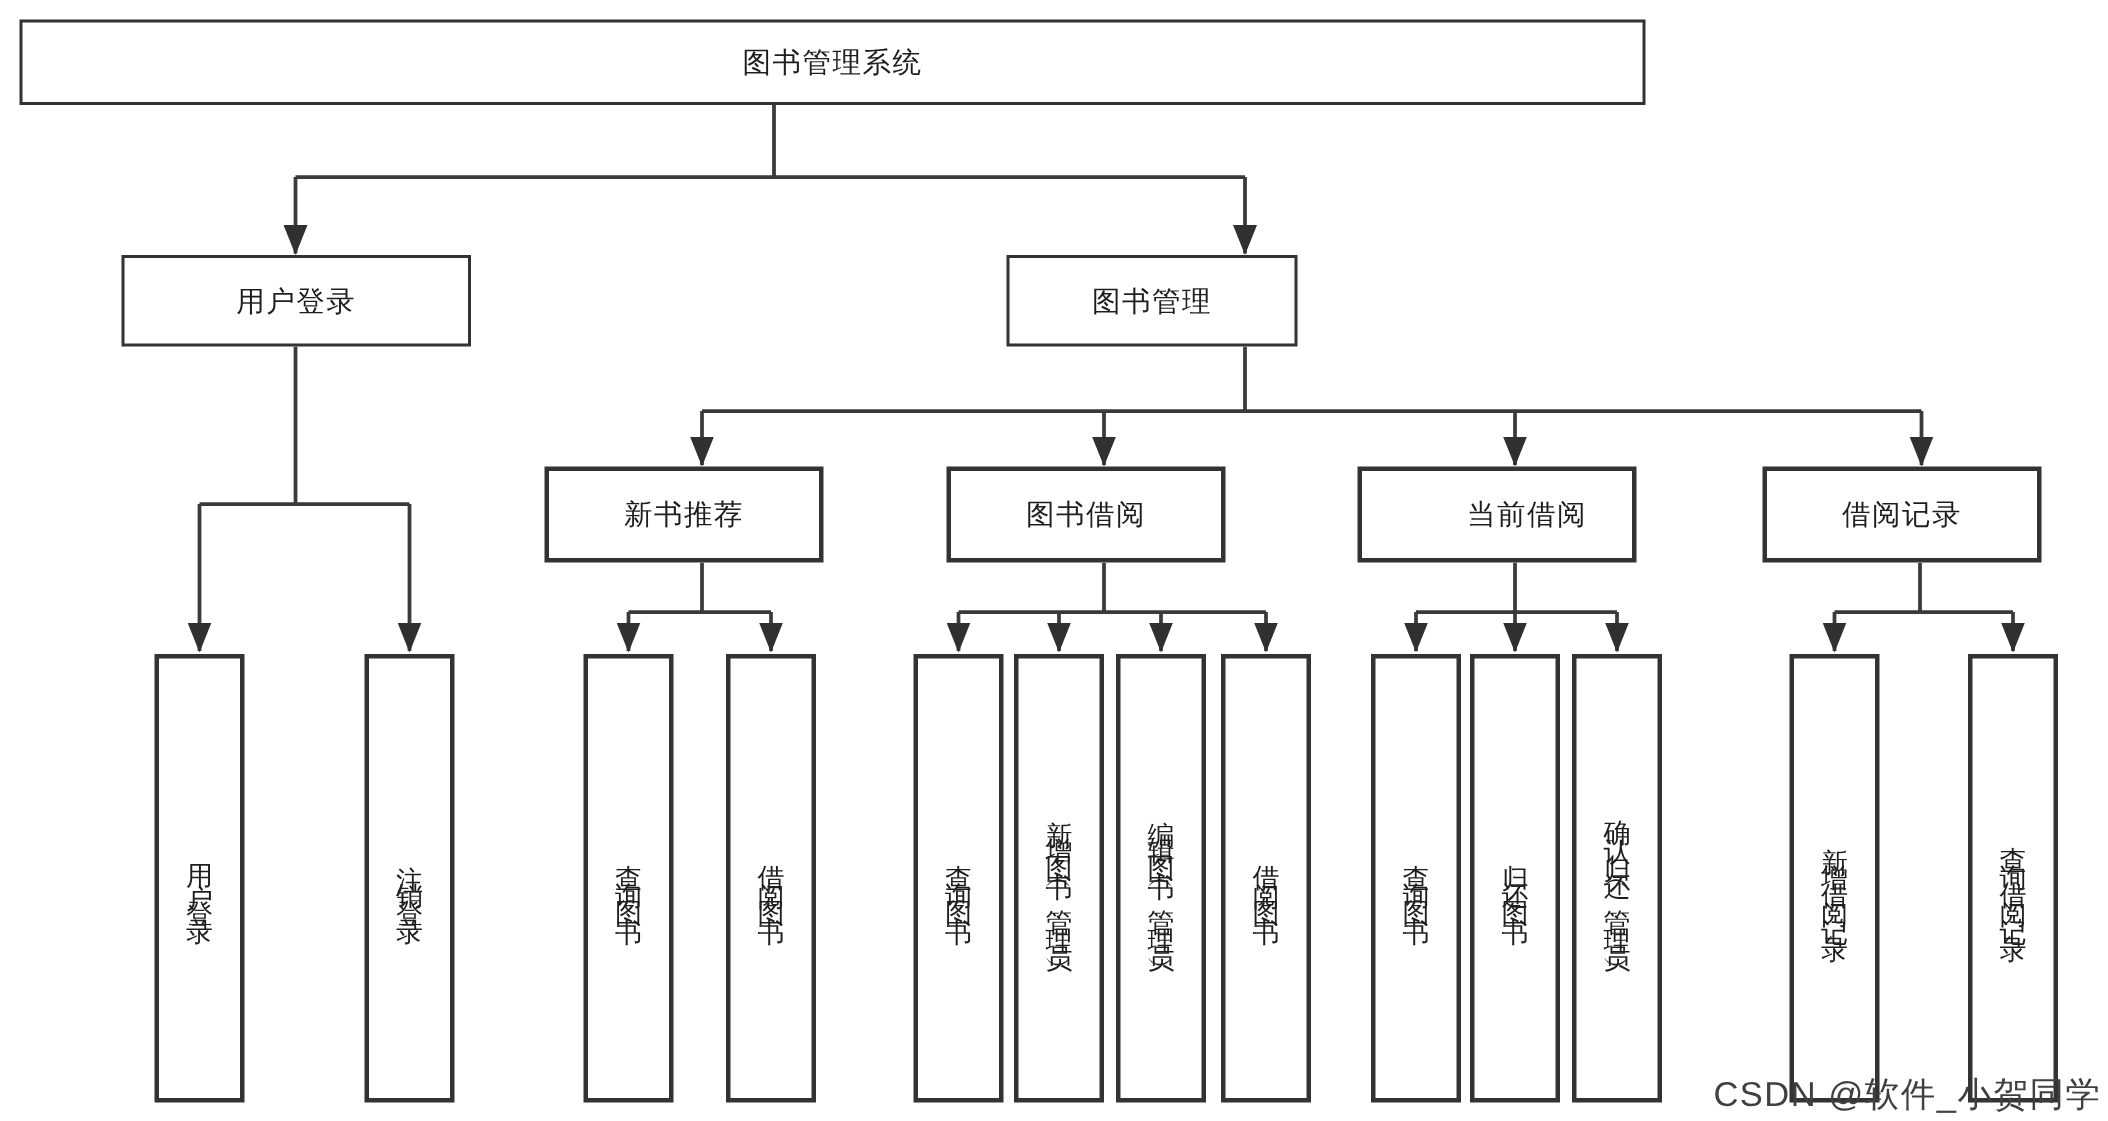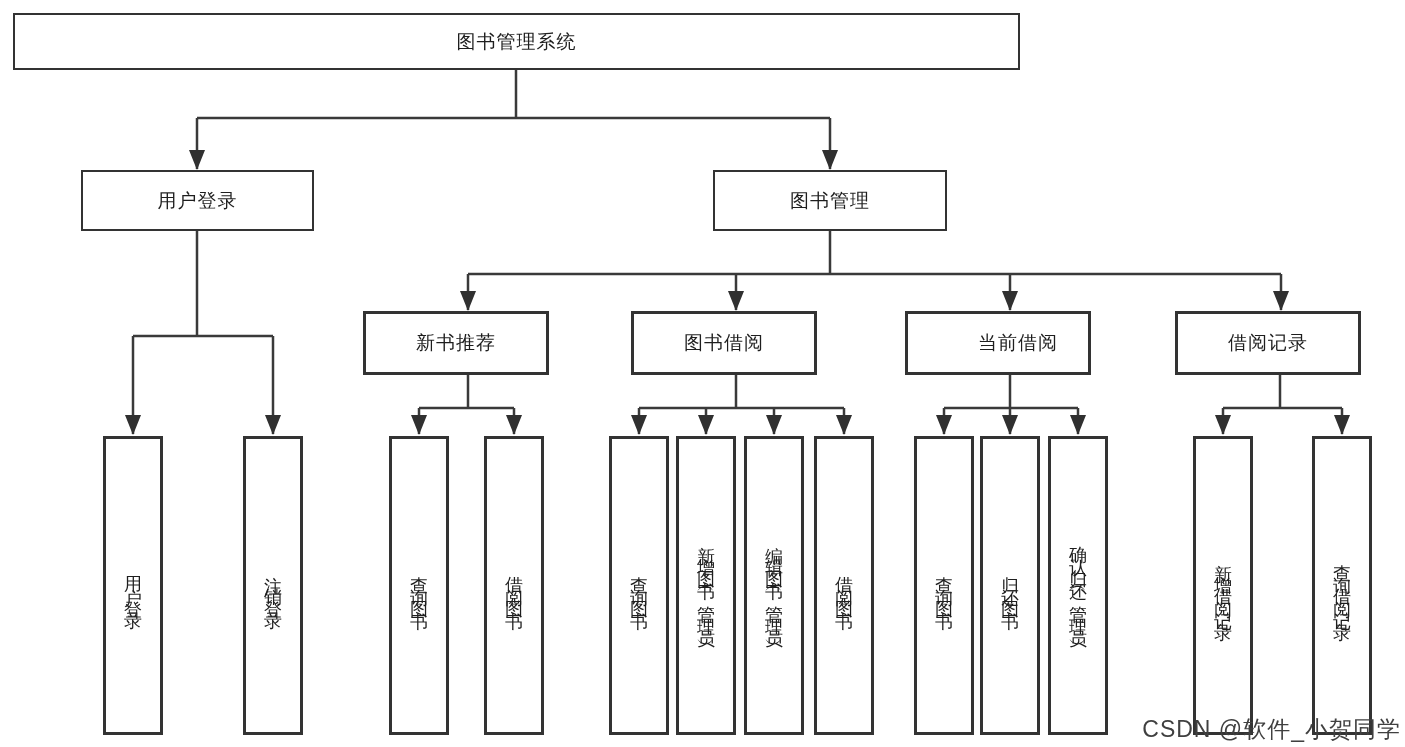--- a/index.html
+++ b/index.html
@@ -26,23 +26,23 @@
     align-items: center;
     justify-content: center;
     color: #1e1e1e;
     z-index: 2;
   }
   .node .lbl {
     font-size: 19px;
     letter-spacing: 1px;
     white-space: nowrap;
   }
-  .node.root    { left: 13px;  top: 13px;  width: 1007px; height: 57px; }
+  .node.root    { left: 13px;  top: 13px;  width: 1084px; height: 57px; }
   .node.lvl2a   { left: 81px;  top: 170px; width: 233px;  height: 61px; }
-  .node.lvl2b   { left: 713px; top: 170px; width: 234px;  height: 61px; align-items: center; }
+  .node.lvl2b   { left: 671px; top: 170px; width: 194px;  height: 61px; align-items: center; }
   .node.lvl3    { top: 311px;  width: 186px; height: 64px; border-width: 3px; }
   .node.l3-0    { left: 363px; }
   .node.l3-1    { left: 631px; }
   .node.l3-2    { left: 905px; padding-left: 40px; }
   .node.l3-3    { left: 1175px; }
   .node.leaf {
     top: 436px;
     width: 60px;
     height: 299px;
     border-width: 3px;

